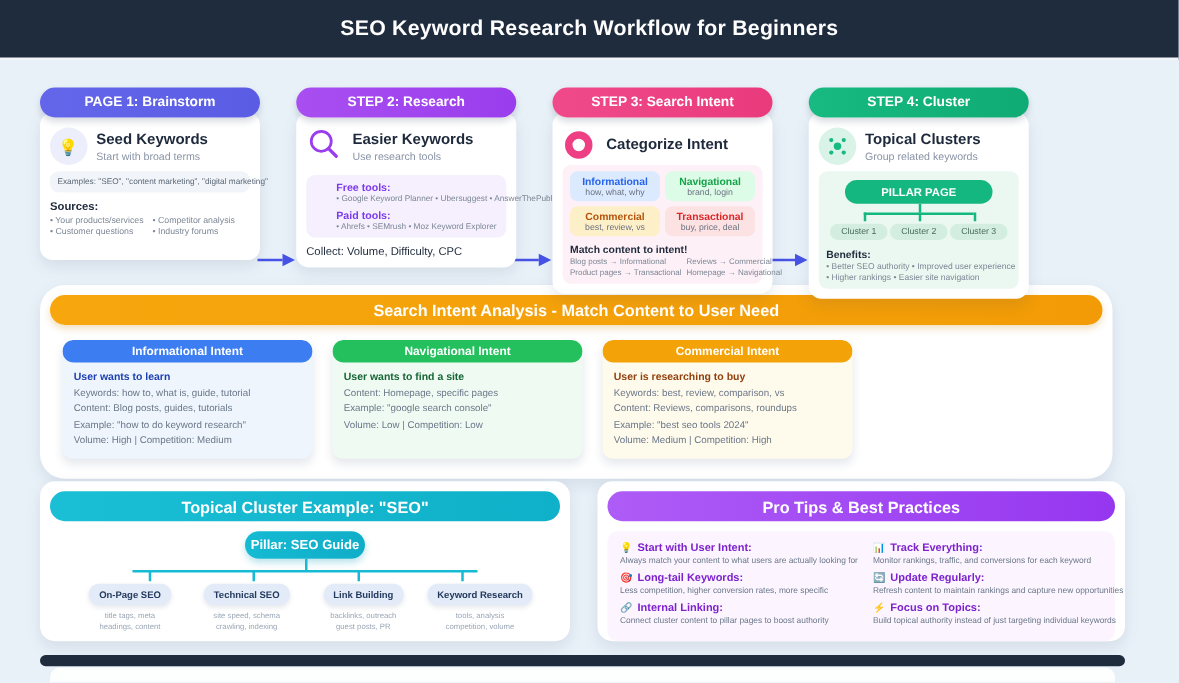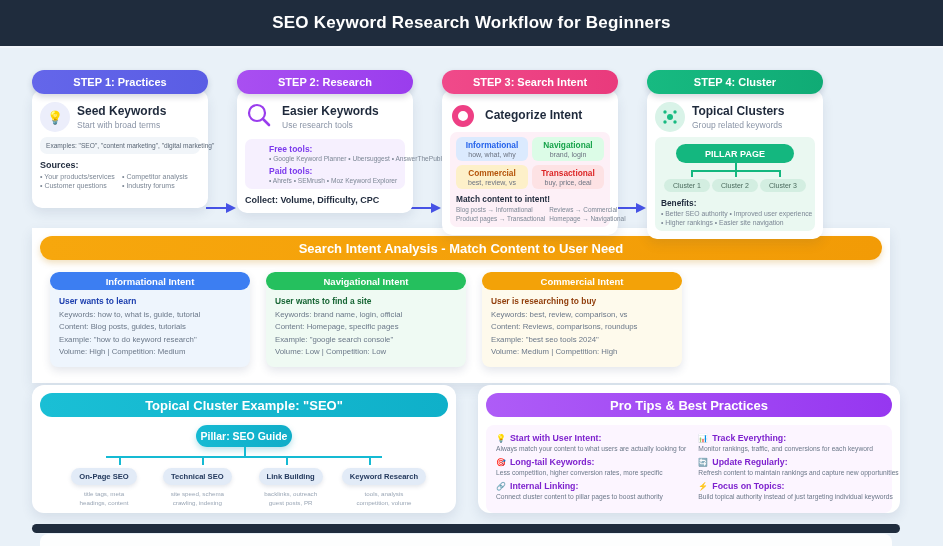--- a/index.html
+++ b/index.html
@@ -29,21 +29,21 @@
   .card-title { font-size:12px; font-weight:bold; color:#1e293b; padding-top:2px; }
   .card-sub { font-size:8.5px; color:#8a94a6; margin-top:2px; }
   .tint-box { border-radius:7px; padding:5px 6px; }
   .example-box { background:#f1f5f9; font-size:6.6px; color:#5b6776; white-space:nowrap; margin:4px 0 6px 0; }
   .mini-hdr { font-size:9px; font-weight:bold; color:#1e293b; margin-bottom:3px; }
   .src-cols { display:grid; grid-template-columns:1fr 1fr; gap:2px 4px; }
   .src-item { font-size:7px; color:#7c8795; white-space:nowrap; }
   .tools-box { background:#f6f0fe; margin:4px 0 6px 0;padding-left:24px; }
   .tool-label { font-size:8.5px; font-weight:bold; color:#7c3aed; margin-bottom:1px; }
   .tool-line { font-size:6.6px; color:#7c8795; white-space:nowrap; margin-bottom:4px; }
-  .collect-line { font-size:9px; font-weight:bold; color:#1e293b; }
+  .collect-line { font-size:9px; font-weight:normal; color:#1e293b; }
   .ring-icon { width:22px; height:22px; border-radius:50%; border:6px solid #ee3f84; background:#fff; margin:3px 4px 0 2px; }
   .intent-box { background:#fdf0f7; }
   .chip-grid { display:grid; grid-template-columns:1fr 1fr; gap:4px; margin-bottom:5px; }
   .chip { border-radius:6px; text-align:center; padding:3px 2px; }
   .chip b { font-size:8.3px; display:block; }
   .chip span { font-size:7px; color:#6b7280; display:block; margin-top:1px; }
   .chip-info { background:#dbeafe; } .chip-info b { color:#2563eb; }
   .chip-nav  { background:#dcfce7; } .chip-nav  b { color:#16a34a; }
   .chip-com  { background:#fdf0c9; } .chip-com  b { color:#b45309; }
   .chip-tra  { background:#fde2e4; } .chip-tra  b { color:#dc2626; }
@@ -62,21 +62,21 @@
   .benefit-line { font-size:6.8px; color:#7c8795; white-space:nowrap; margin-top:2px; }
 
   
   .arrow { position:absolute; top:203px; width:30px; height:10px; }
   .arrow .shaft { position:absolute; left:0; top:4px; width:20px; height:2px; background:#4753e6; }
   .arrow .head { position:absolute; right:0; top:0; width:0; height:0;
                  border-left:10px solid #4753e6; border-top:5px solid transparent; border-bottom:5px solid transparent; }
 
   
   .intent-section { position:absolute; left:32px; top:228px; width:858px; background:#fff;
-                    border-radius:0; padding:8px 8px 16px 8px; box-shadow:0 5px 12px rgba(40,60,100,.10); }
+                    border-radius:20px; padding:8px 8px 16px 8px; box-shadow:0 5px 12px rgba(40,60,100,.10); }
   .orange-hdr { height:24px; border-radius:12px; background:linear-gradient(90deg,#f7a70d,#f29b06);
                 display:flex; align-items:center; justify-content:center; color:#fff; font-size:13px; font-weight:bold;
                 box-shadow:0 3px 6px rgba(200,130,0,.25); }
   .intent-cards { display:flex; gap:16px; margin:12px 0 0 10px; }
   .intent-card { width:200px; border-radius:8px; box-shadow:0 4px 8px rgba(40,60,100,.12); overflow:hidden; }
   .ic-info { background:#eef5fd; } .ic-nav { background:#effaf3; } .ic-com { background:#fefaec; }
   .ic-hdr { height:18px; border-radius:9px; display:flex; align-items:center; justify-content:center;
             color:#fff; font-size:9.5px; font-weight:bold; margin:0; }
   .ic-info .ic-hdr { background:#3c7ef2; } .ic-nav .ic-hdr { background:#25c05e; } .ic-com .ic-hdr { background:#f3a208; }
   .ic-body { padding:6px 9px 8px 9px; }
@@ -119,21 +119,21 @@
                   background:#fdfefe; border-radius:8px 8px 0 0; }
 </style>
 </head>
 <body>
 
 <div class="banner">
   <h1>SEO Keyword Research Workflow for Beginners</h1>
 </div>
 
 <div class="step s1" style="left:32px">
-  <div class="step-hdr">STEP 1: Practices</div>
+  <div class="step-hdr">PAGE 1: Brainstorm</div>
   <div class="step-card">
     <div class="icon-row">
       <div class="icon-circle">💡</div>
       <div>
         <div class="card-title">Seed Keywords</div>
         <div class="card-sub">Start with broad terms</div>
       </div>
     </div>
     <div class="tint-box example-box">Examples: "SEO", "content marketing", "digital marketing"</div>
     <div class="mini-hdr">Sources:</div>
@@ -272,21 +272,20 @@
         <div class="ic-line">Keywords: how to, what is, guide, tutorial</div>
         <div class="ic-line">Content: Blog posts, guides, tutorials</div>
         <div class="ic-line">Example: "how to do keyword research"</div>
         <div class="ic-line">Volume: High | Competition: Medium</div>
       </div>
     </div>
     <div class="intent-card ic-nav">
       <div class="ic-hdr">Navigational Intent</div>
       <div class="ic-body">
         <div class="ic-lead">User wants to find a site</div>
-        <div class="ic-line">Keywords: brand name, login, official</div>
         <div class="ic-line">Content: Homepage, specific pages</div>
         <div class="ic-line">Example: "google search console"</div>
         <div class="ic-line">Volume: Low | Competition: Low</div>
       </div>
     </div>
     <div class="intent-card ic-com">
       <div class="ic-hdr">Commercial Intent</div>
       <div class="ic-body">
         <div class="ic-lead">User is researching to buy</div>
         <div class="ic-line">Keywords: best, review, comparison, vs</div>

